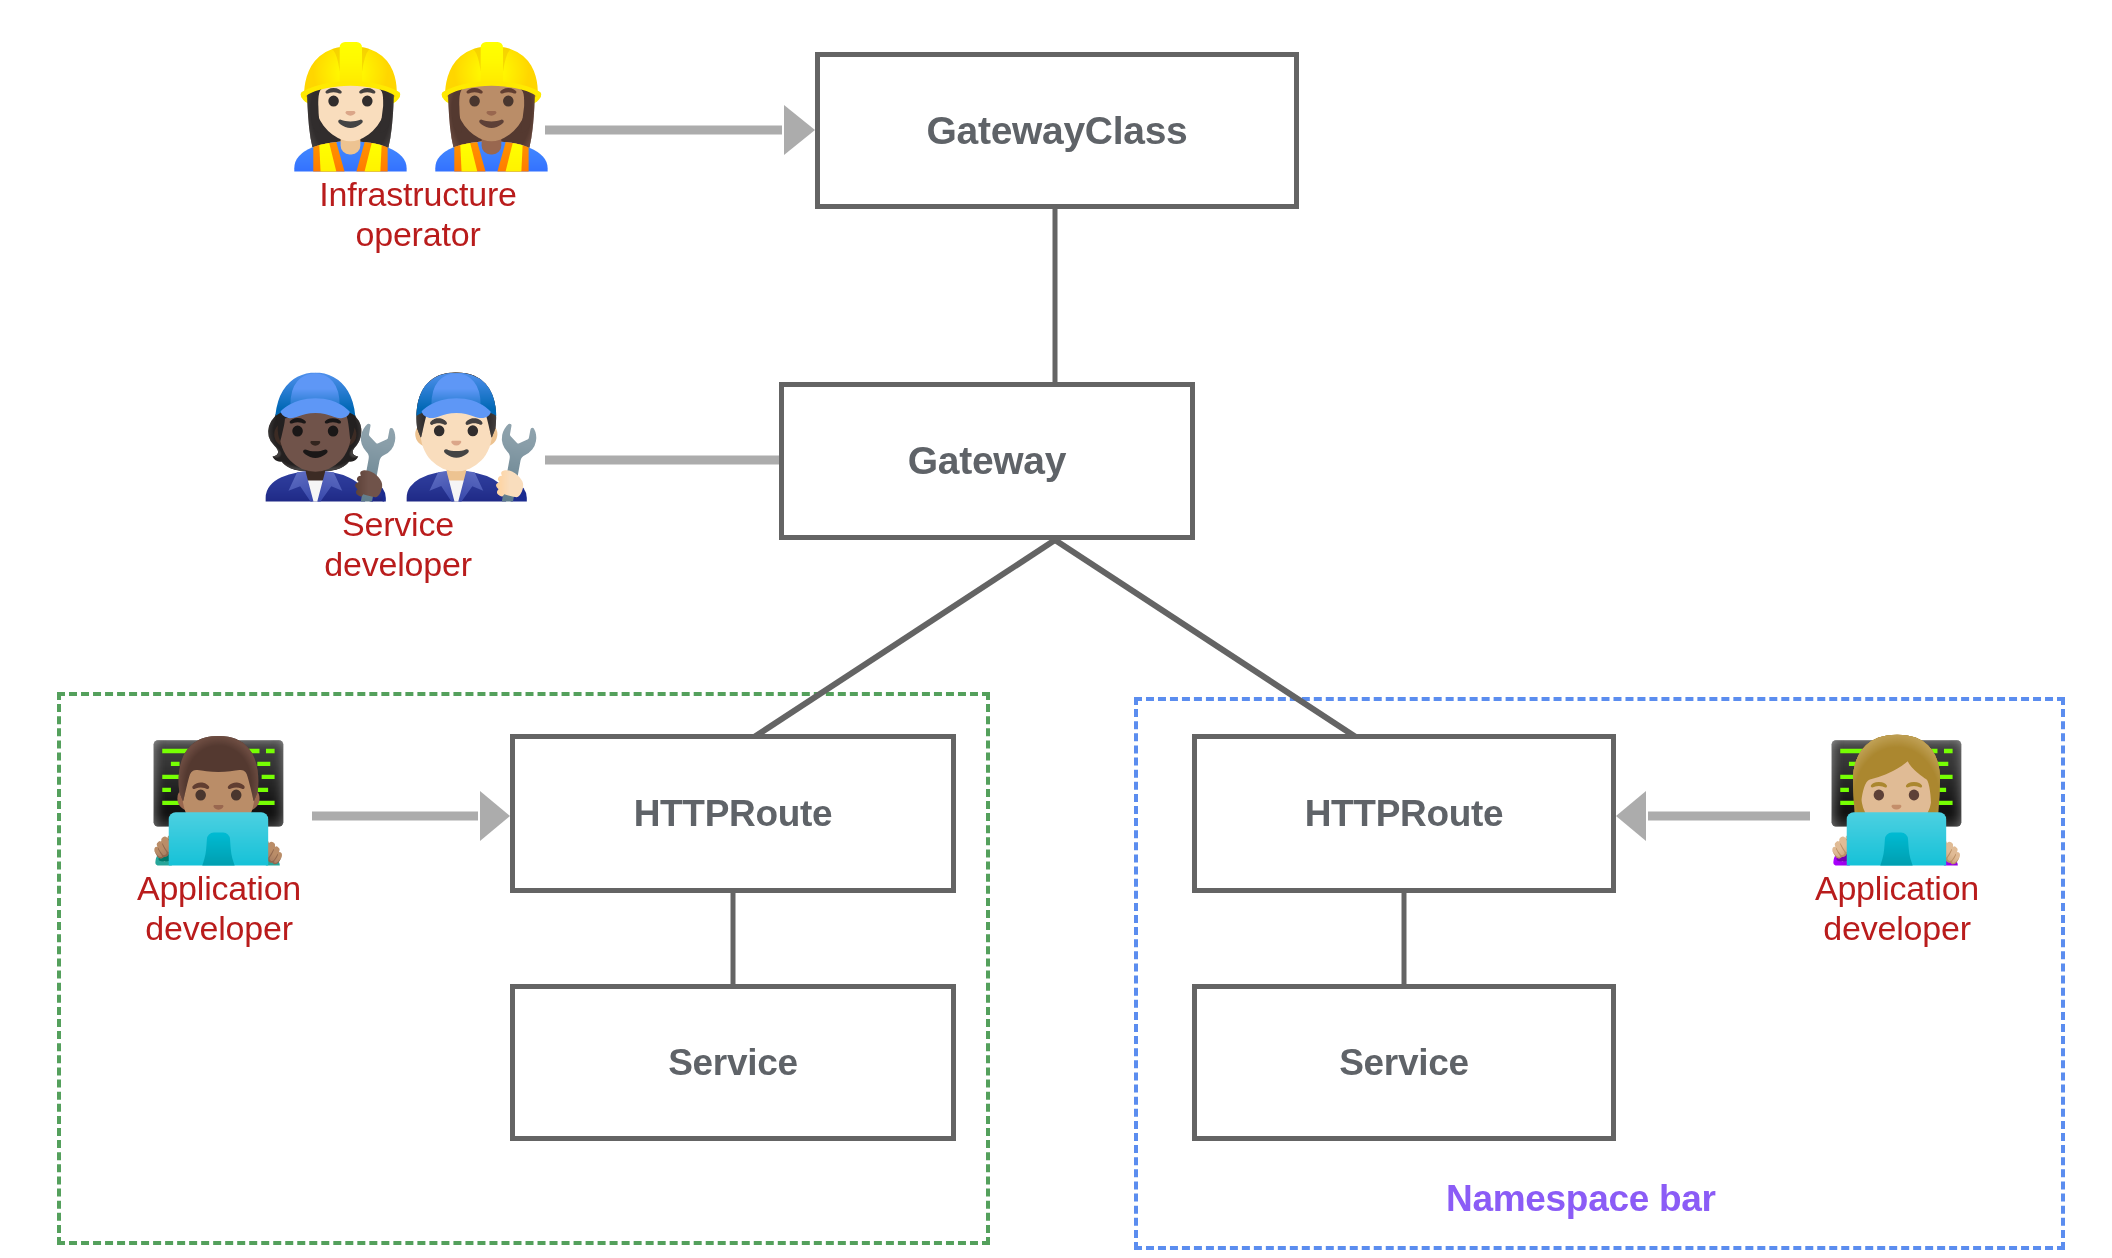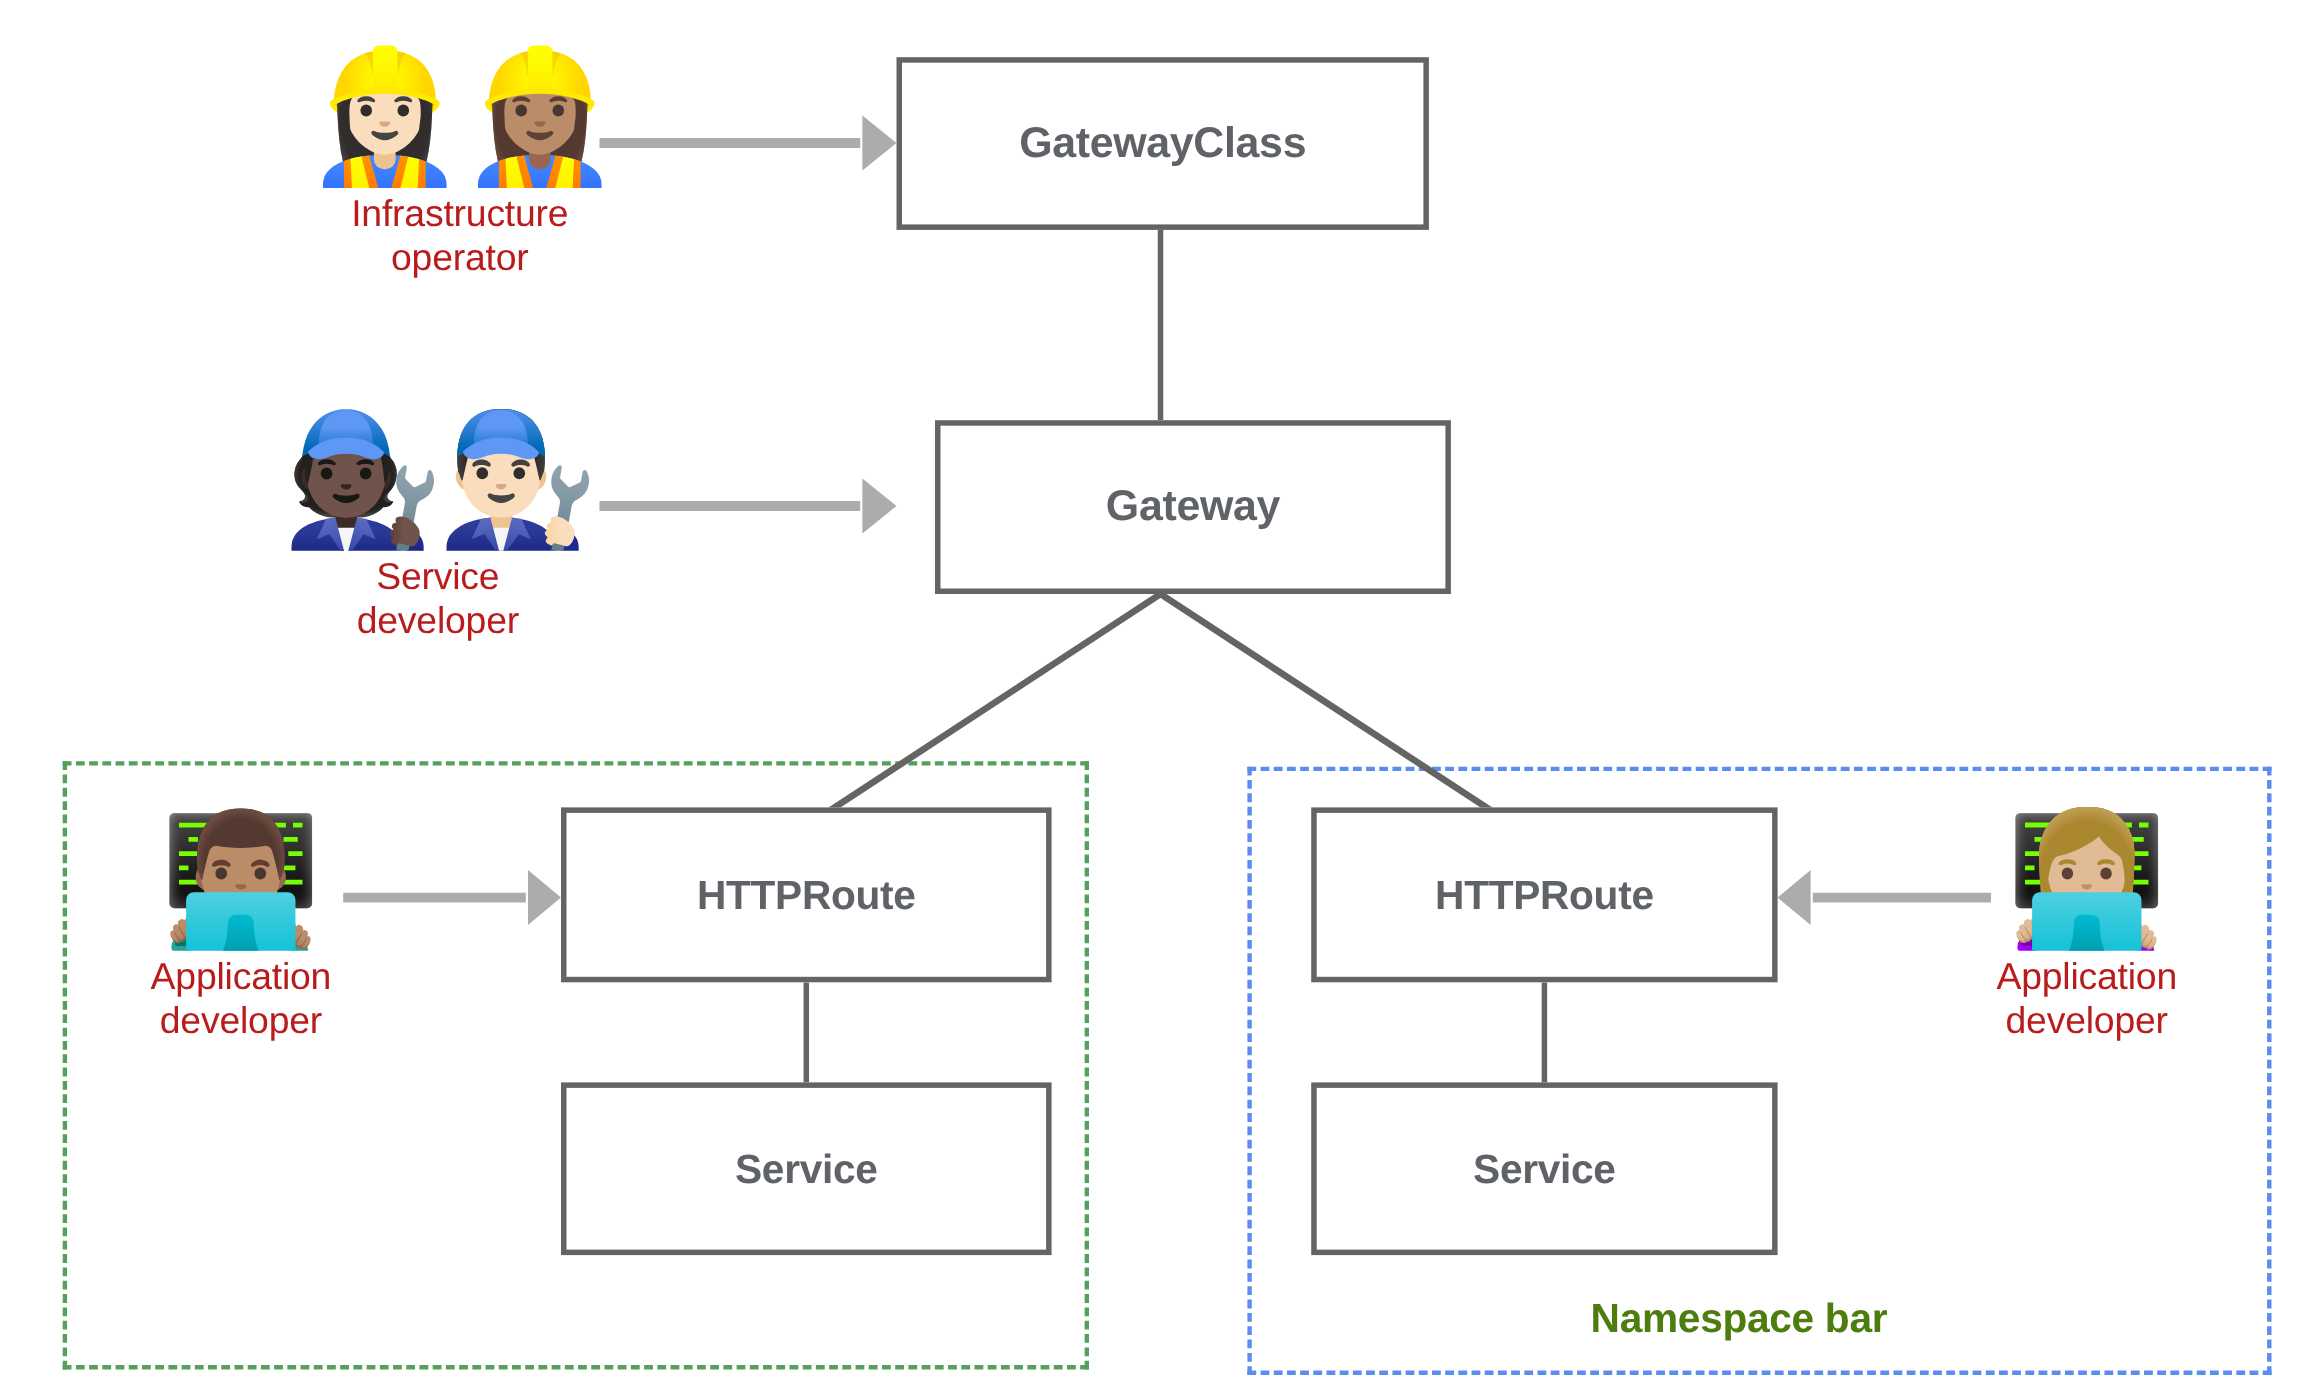--- a/index.html
+++ b/index.html
@@ -53,21 +53,21 @@
     font-weight: bold;
     letter-spacing: -0.3px;
     white-space: nowrap;
   }
   .ns-label-foo {
     color: #54a05c;
     left: 368px;
     top: 1182px;
   }
   .ns-label-bar {
-    color: #4d7c0f;
+    color: #8b5cf6;
     left: 1446px;
     top: 1178px;
   }
   
   .resource-box {
     position: absolute;
     box-sizing: border-box;
     border: 5px solid #646464;
     background: #ffffff;
     display: flex;
@@ -78,23 +78,23 @@
     letter-spacing: -0.3px;
   }
   .box-gatewayclass {
     left: 815px;
     top: 52px;
     width: 484px;
     height: 157px;
     font-size: 39px;
   }
   .box-gateway {
-    left: 850px;
+    left: 779px;
     top: 382px;
-    width: 469px;
+    width: 416px;
     height: 158px;
     font-size: 39px;
   }
   .box-httproute-foo {
     left: 510px;
     top: 734px;
     width: 446px;
     height: 159px;
     font-size: 37px;
   }

